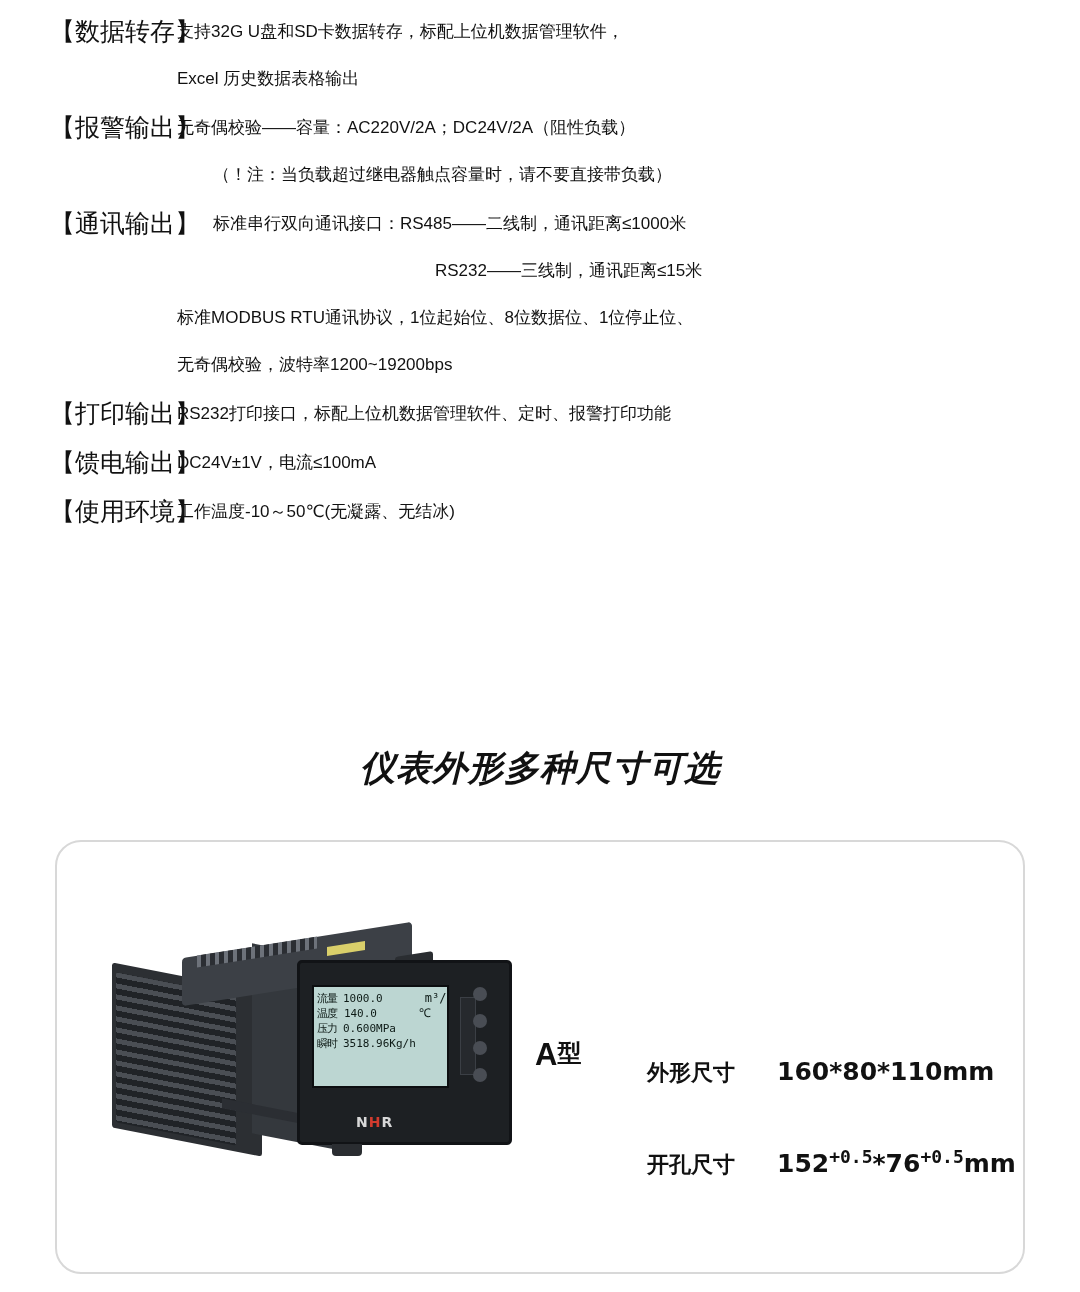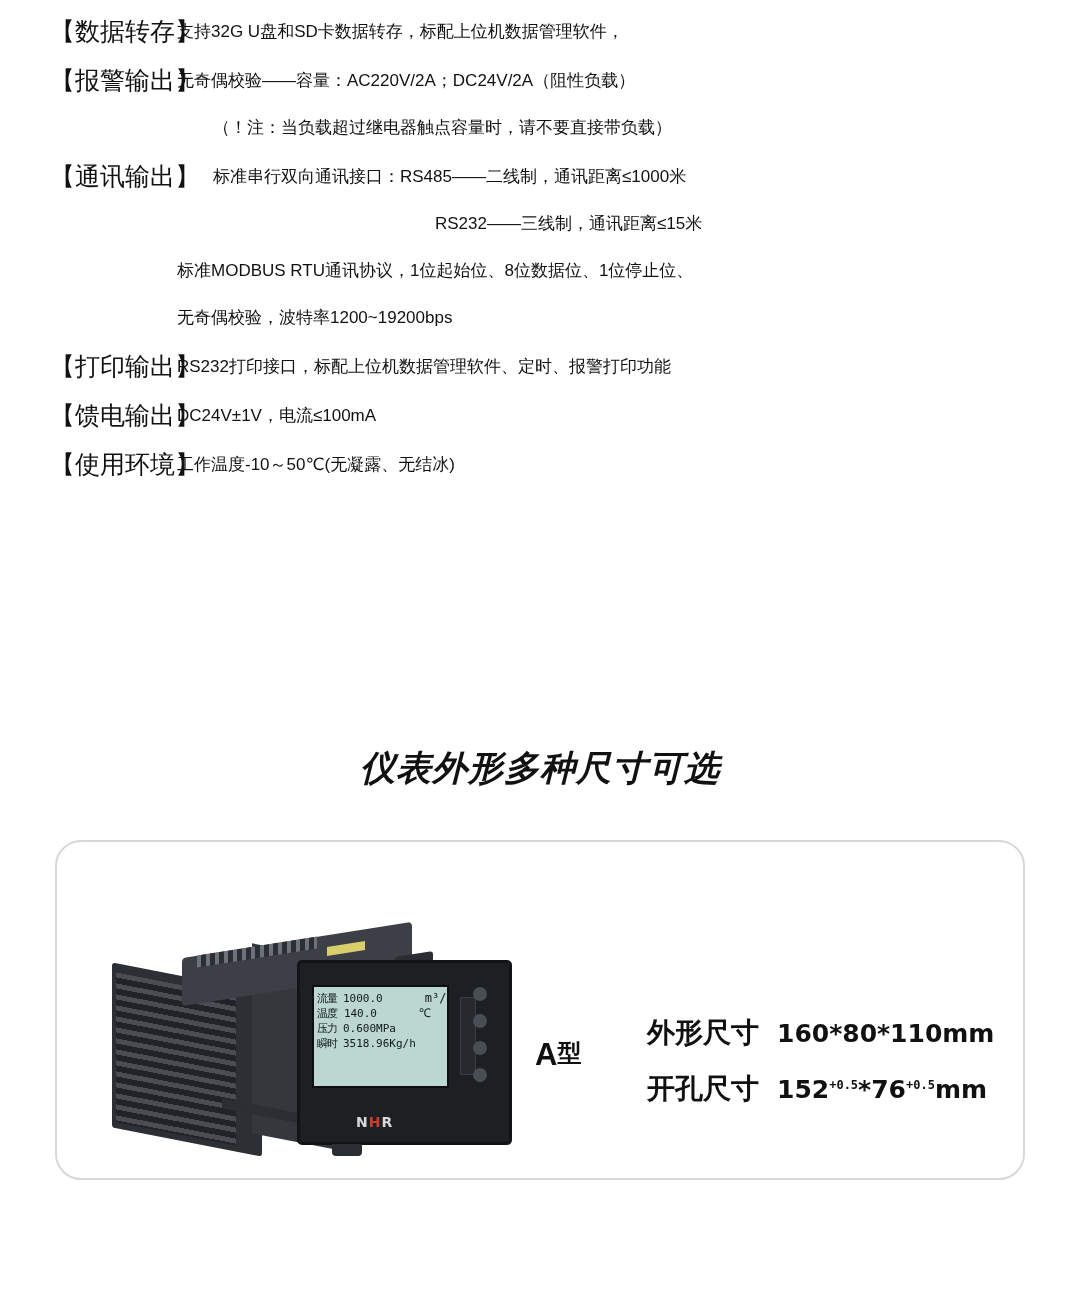--- a/index.html
+++ b/index.html
@@ -72,21 +72,21 @@
     letter-spacing: 1px;
     font-style: italic;
   }
 
   
   .product-card {
     position: absolute;
     left: 55px;
     top: 840px;
     width: 970px;
-    height: 340px;
+    height: 434px;
     border: 2px solid #d8d8d8;
     border-radius: 26px;
     background: #fff;
     box-sizing: border-box;
   }
 
   .device {
     position: absolute;
     left: 45px;
     top: 90px;
@@ -291,46 +291,48 @@
     left: 590px;
     top: 172px;
   }
   .dim-row {
     display: flex;
     align-items: baseline;
     margin-bottom: 18px;
     white-space: nowrap;
   }
   .dim-key {
-    font-size: 28px;
+    font-size: 22px;
     font-weight: bold;
     flex: 0 0 130px;
+    margin-top: 44px;
   }
   .dim-val {
     font-size: 25px;
     font-weight: bold;
     font-family: "DejaVu Sans", sans-serif;
   }
   .dim-val sup {
-    font-size: 12px;
+    font-size: 18px;
     font-family: "DejaVu Sans Mono", monospace;
     margin-top: 40px;
   }
 </style>
 </head>
 <body>
 
 <div class="page">
 
   <div class="spec-list">
 
     <div class="spec-row">
       <div class="spec-label">【数据转存】</div>
       <div class="spec-body">
         <div class="spec-line indent-1">支持32G U盘和SD卡数据转存，标配上位机数据管理软件，</div>
+        <div class="spec-line indent-1">Excel 历史数据表格输出</div>
       </div>
     </div>
 
     <div class="spec-row">
       <div class="spec-label">【报警输出】</div>
       <div class="spec-body">
         <div class="spec-line indent-1">无奇偶校验——容量：AC220V/2A；DC24V/2A（阻性负载）</div>
         <div class="spec-line indent-2">（！注：当负载超过继电器触点容量时，请不要直接带负载）</div>
       </div>
     </div>

